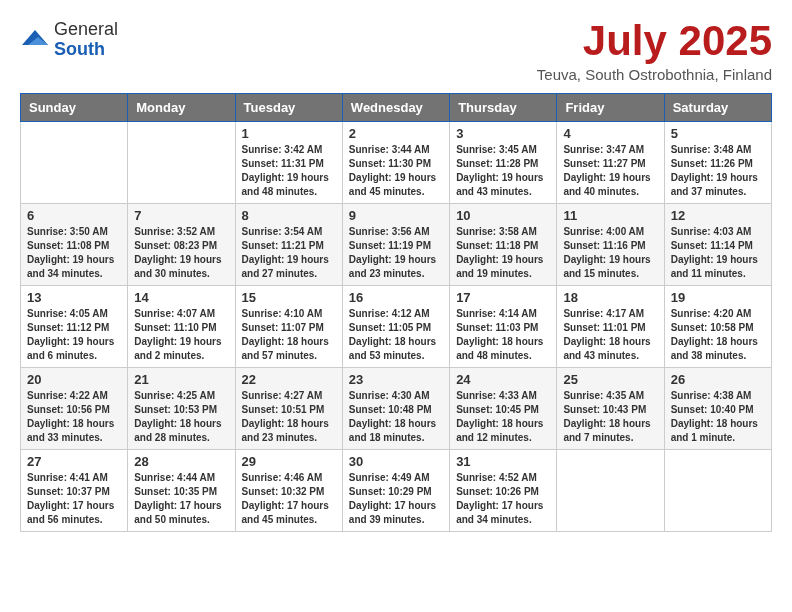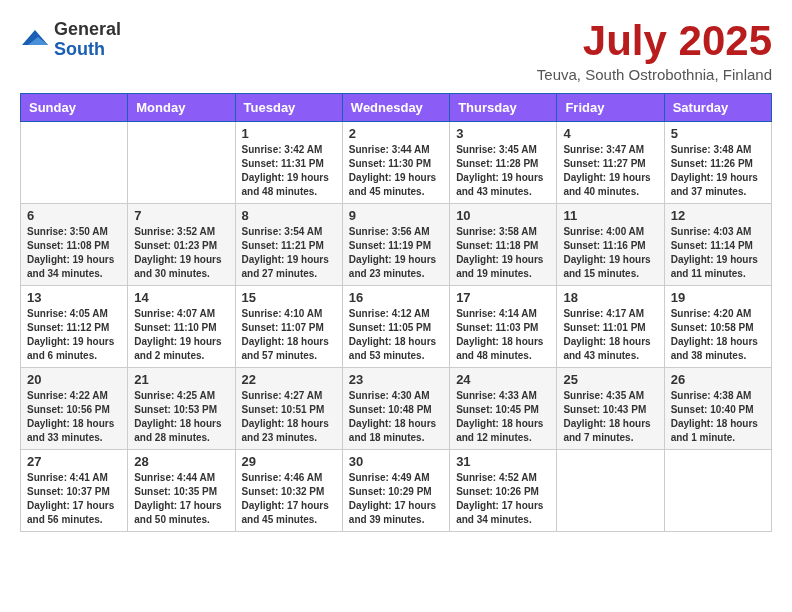--- a/index.html
+++ b/index.html
@@ -20,21 +20,21 @@
       display: flex;
       align-items: center;
     }
     .logo-text {
       display: flex;
       flex-direction: column;
       line-height: 1.1;
     }
     .logo-general {
       font-size: 18px;
-      font-weight: bold;
+      font-weight: normal;
       color: #333;
     }
     .logo-blue {
       font-size: 18px;
       font-weight: bold;
       color: #1a5fb4;
     }
     .logo-icon {
       width: 30px;
       height: 30px;
@@ -53,21 +53,21 @@
       font-size: 15px;
       color: #555;
       margin-top: 4px;
     }
     .calendar {
       width: 100%;
       border-collapse: collapse;
       border: 1px solid #ccc;
     }
     .calendar th {
-      background: #8b5cf6;
+      background: #737373;
       color: #fff;
       text-align: left;
       padding: 6px 8px;
       font-size: 13px;
       font-weight: bold;
       border: 1px solid #1a5fb4;
     }
     .calendar td {
       vertical-align: top;
       border: 1px solid #ccc;
@@ -174,21 +174,21 @@
         <td>
           <span class="day-num">6</span>
           <div class="day-info" style="white-space: pre-line;">Sunrise: 3:50 AM
 Sunset: 11:08 PM
 Daylight: 19 hours
 and 34 minutes.</div>
         </td>
         <td>
           <span class="day-num">7</span>
           <div class="day-info" style="white-space: pre-line;">Sunrise: 3:52 AM
-Sunset: 01:23 PM
+Sunset: 08:23 PM
 Daylight: 19 hours
 and 30 minutes.</div>
         </td>
         <td>
           <span class="day-num">8</span>
           <div class="day-info" style="white-space: pre-line;">Sunrise: 3:54 AM
 Sunset: 11:21 PM
 Daylight: 19 hours
 and 27 minutes.</div>
         </td>

